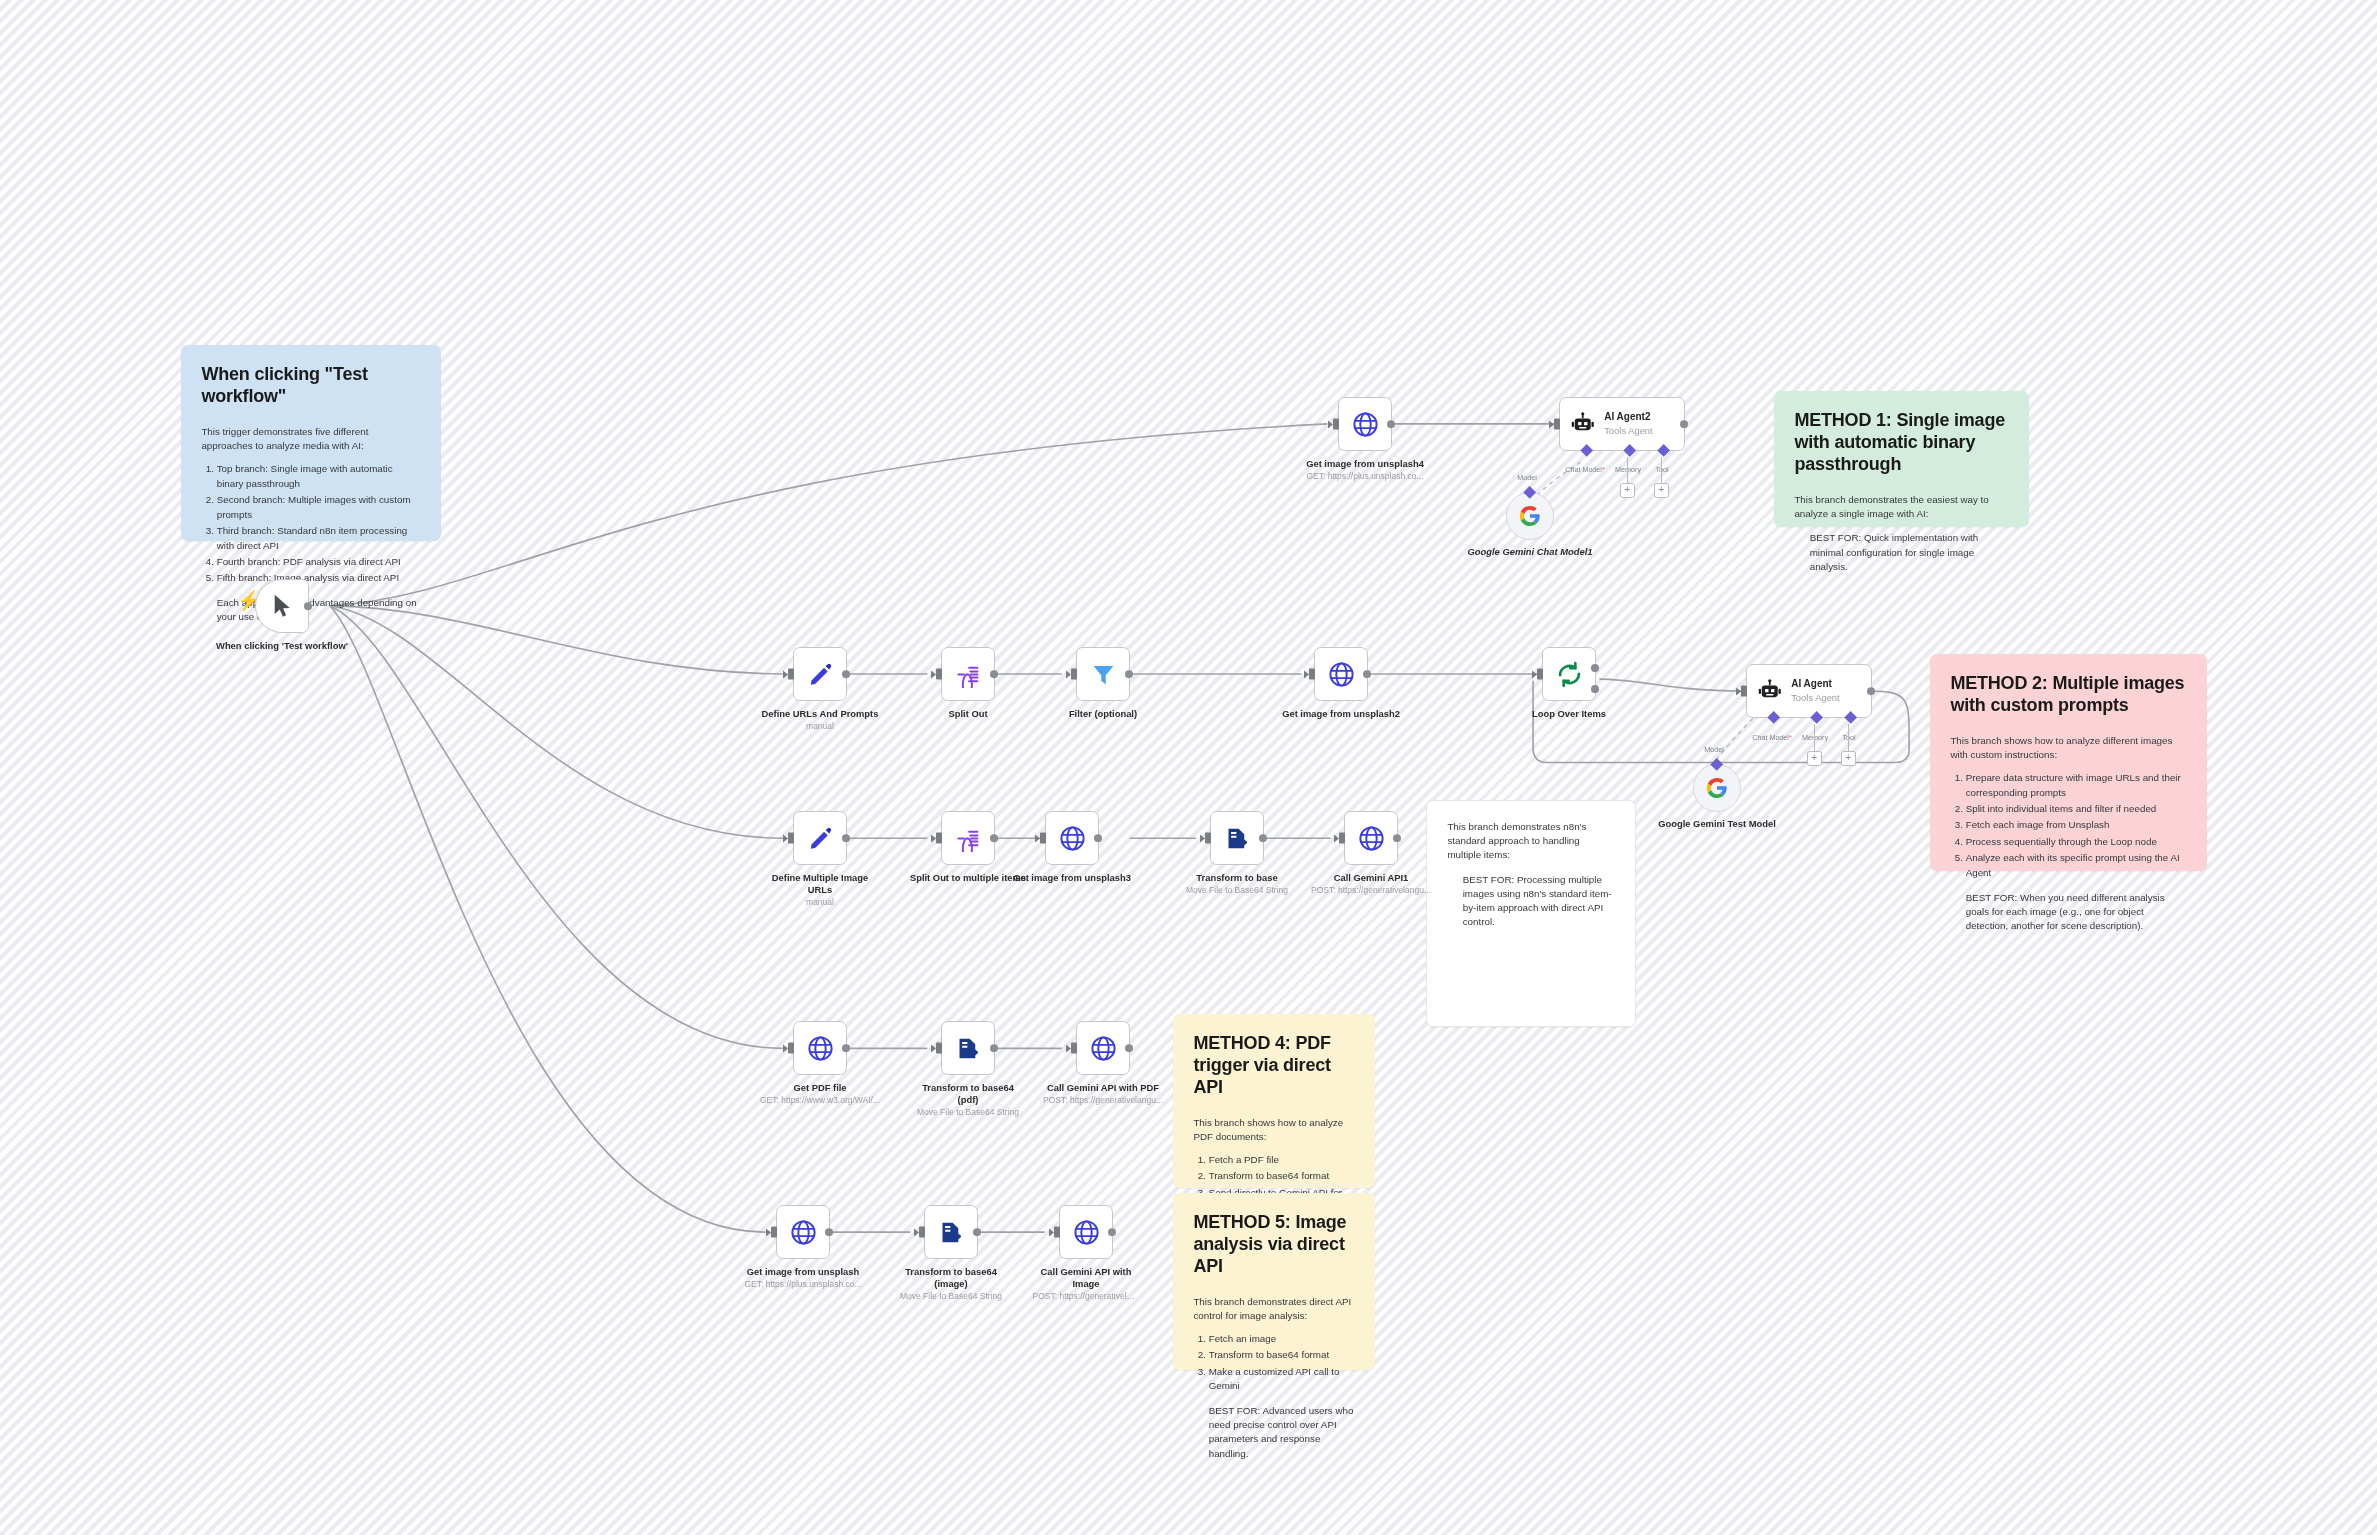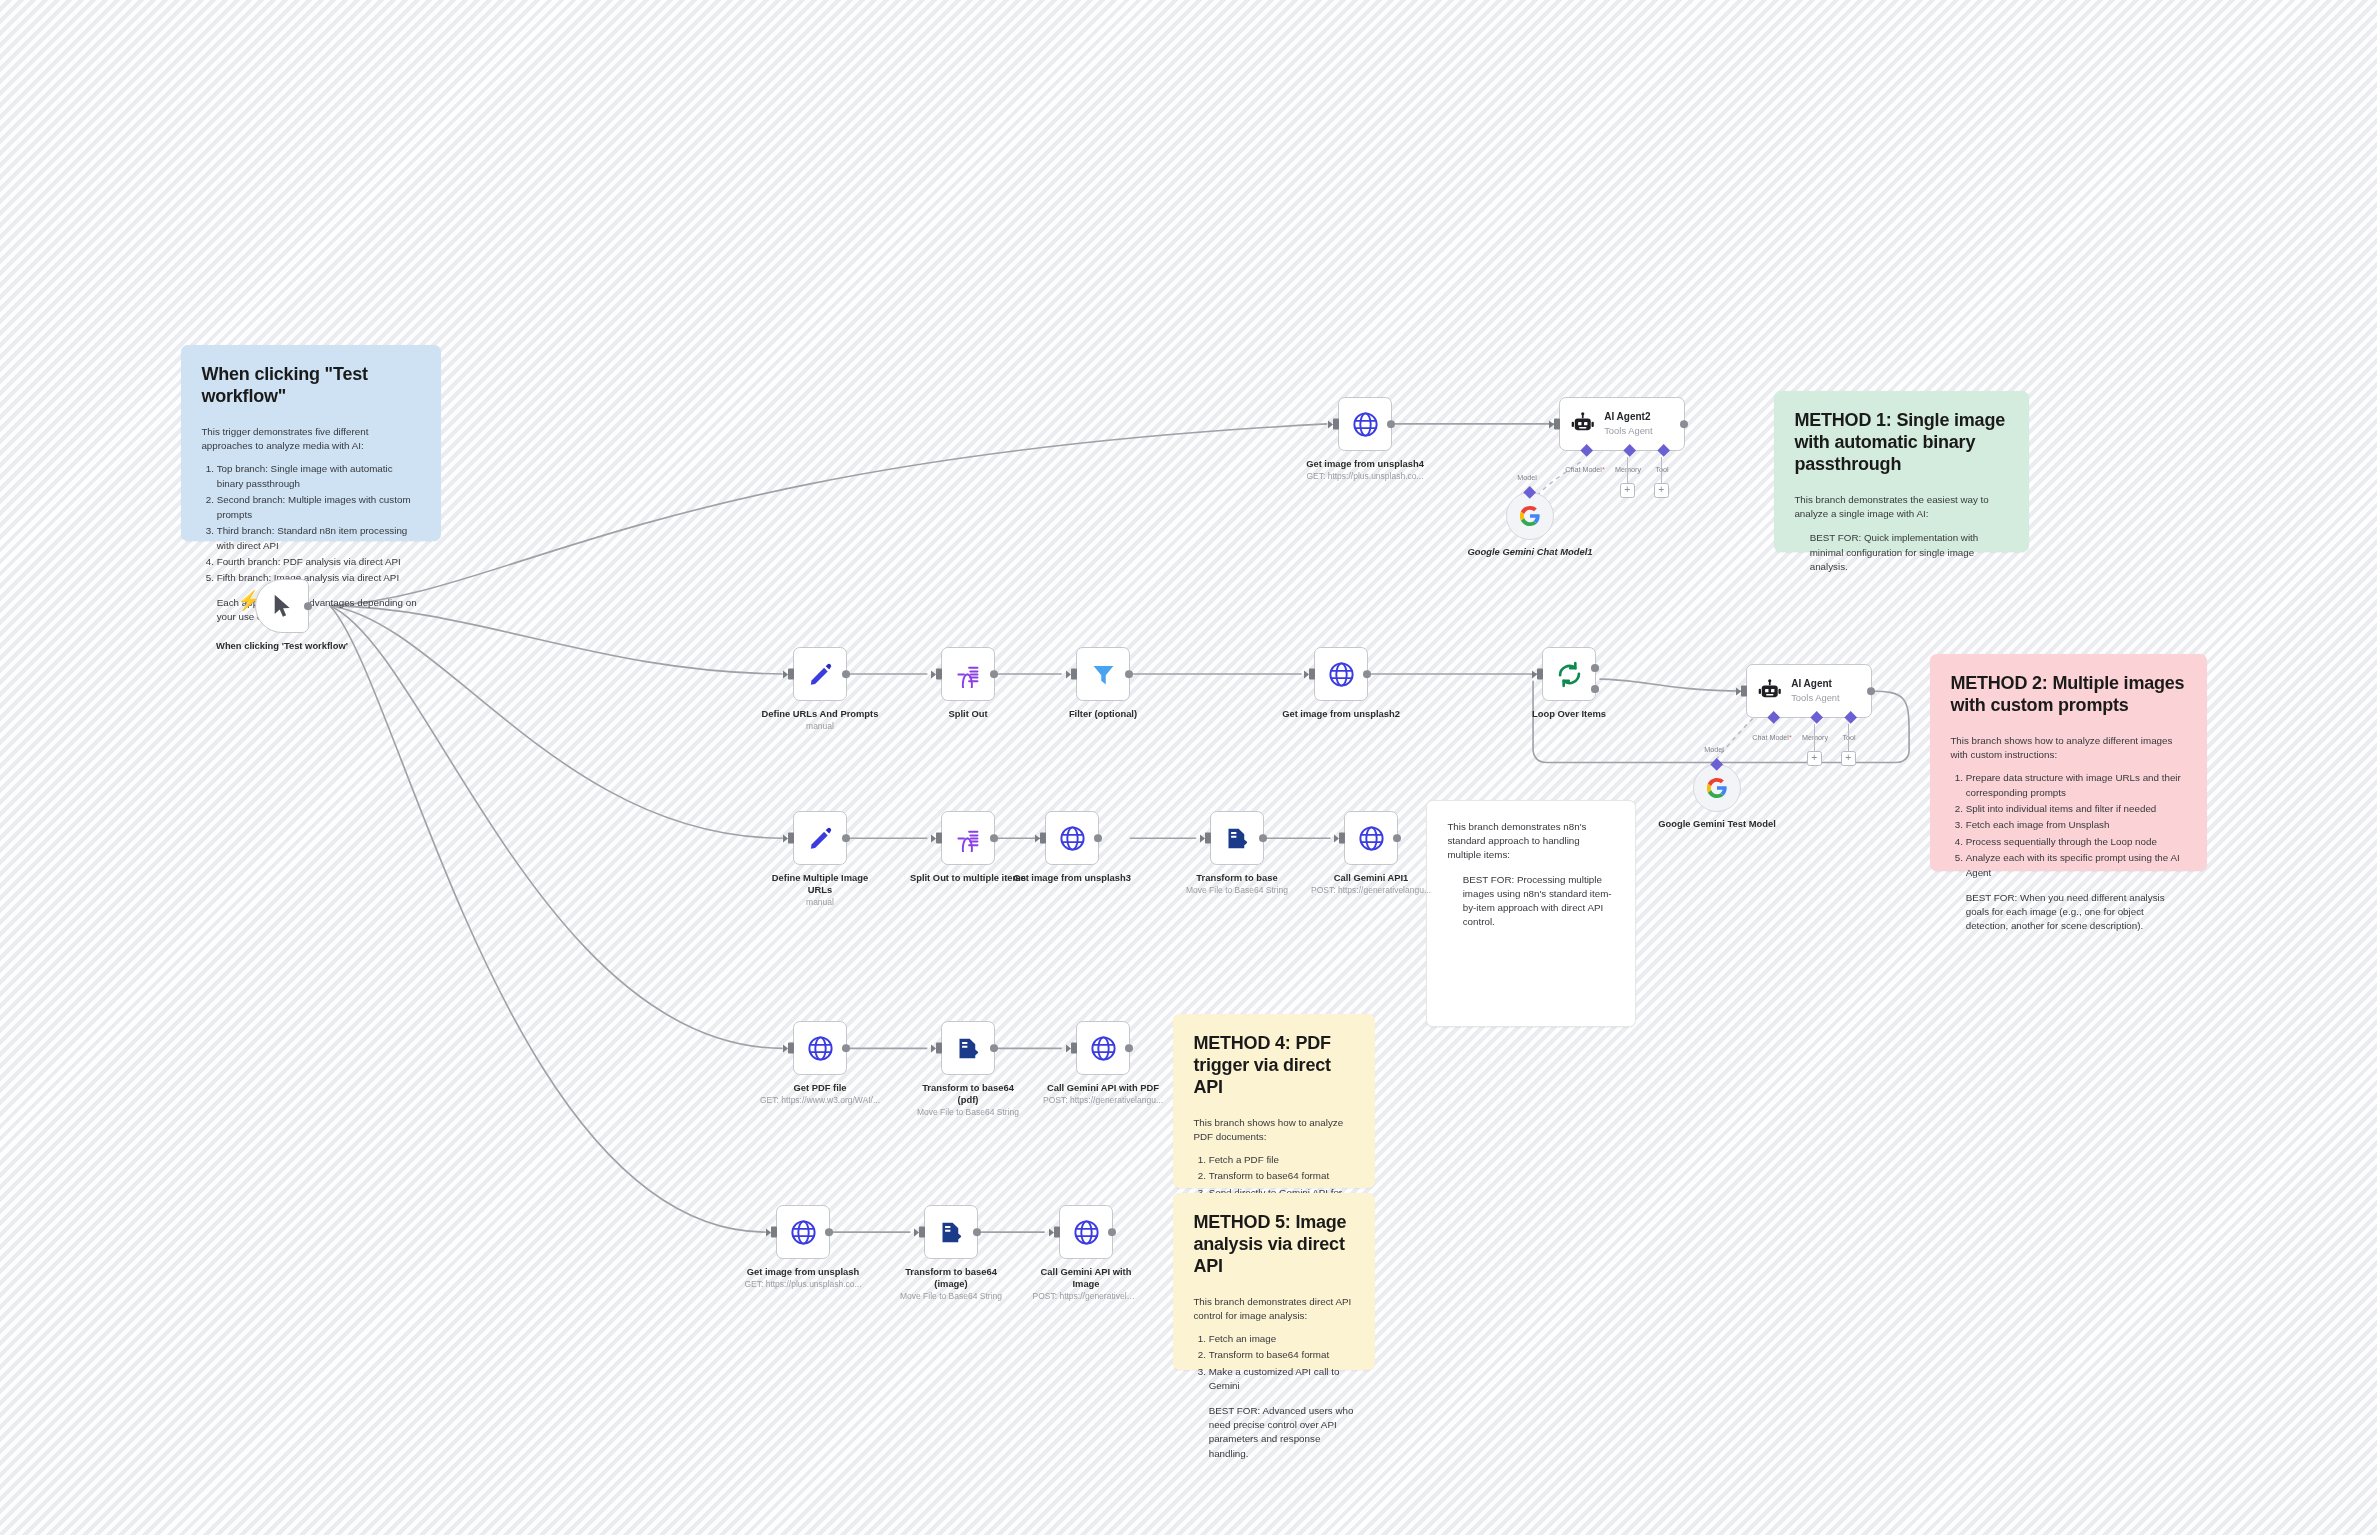--- a/index.html
+++ b/index.html
@@ -209,21 +209,21 @@
     <ol>
       <li>Top branch: Single image with automatic binary passthrough</li>
       <li>Second branch: Multiple images with custom prompts</li>
       <li>Third branch: Standard n8n item processing with direct API</li>
       <li>Fourth branch: PDF analysis via direct API</li>
       <li>Fifth branch: Image analysis via direct API</li>
     </ol>
     <div class="bestfor">Each approach has advantages depending on your use case.</div>
   </div>
 
-  <div class="note note-green" style="left:1774px; top:391px; width:255px; height:161px;">
+  <div class="note note-green" style="left:1774px; top:391px; width:255px; height:136px;">
     <h2>METHOD 1: Single image with automatic binary passthrough</h2>
     <p>This branch demonstrates the easiest way to analyze a single image with AI:</p>
     <div class="bestfor">BEST FOR: Quick implementation with minimal configuration for single image analysis.</div>
   </div>
 
   <div class="note note-pink" style="left:1930px; top:654px; width:277px; height:217px;">
     <h2>METHOD 2: Multiple images with custom prompts</h2>
     <p>This branch shows how to analyze different images with custom instructions:</p>
     <ol>
       <li>Prepare data structure with image URLs and their corresponding prompts</li>

